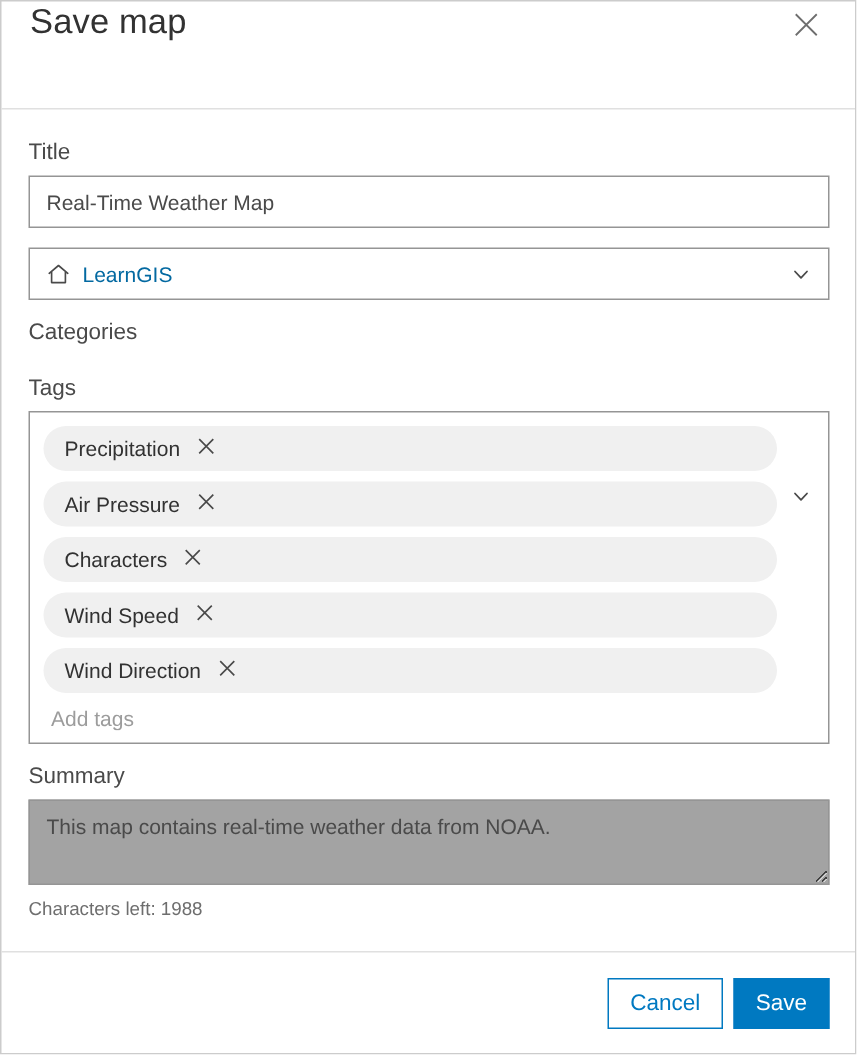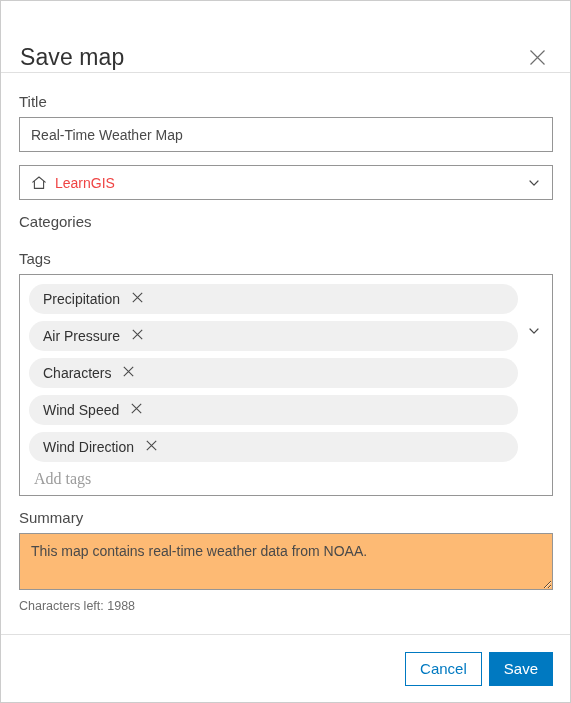--- a/index.html
+++ b/index.html
@@ -26,22 +26,22 @@
     display: flex;
     flex-direction: column;
   }
 
   
   .dialog-header {
     height: 72px;
     flex: 0 0 72px;
     border-bottom: 1px solid #e0e0e0;
     display: flex;
-    align-items: flex-end;
-    padding: 0 18px 0 19px;
+    align-items: flex-start;
+    padding: 0 18px 8px 19px;
   }
   .dialog-title {
     font-size: 23px;
     font-weight: 400;
     color: #323232;
     letter-spacing: 0.1px;
     line-height: 1.2;
     flex: 1 1 auto;
   }
   .close-btn {
@@ -94,21 +94,21 @@
     height: 35px;
     border: 1px solid #959595;
     background: #ffffff;
     display: flex;
     align-items: center;
     padding: 0 34px 0 11px;
     cursor: pointer;
   }
   .select-value {
     font-size: 14px;
-    color: #ef4444;
+    color: #0369a1;
     white-space: nowrap;
     overflow: hidden;
     text-overflow: ellipsis;
   }
   .select-value.placeholder { color: #9c9c9c; }
   .select-icon-home {
     flex: 0 0 auto;
     margin-right: 8px;
     display: flex;
     align-items: center;
@@ -171,22 +171,22 @@
     padding: 0;
   }
   .tag-input-row {
     margin-top: 7px;
     padding-left: 5px;
   }
   .tag-input {
     border: none;
     outline: none;
     background: transparent;
-    font-family: Liberation Serif, serif;
-    font-size: 16px;
+    font-family: Liberation Sans, sans-serif;
+    font-size: 14px;
     color: #4a4a4a;
     width: 90%;
     padding: 0;
     height: 20px;
   }
   .tag-input::placeholder { color: #9c9c9c; }
   .tags-chevron {
     position: absolute;
     right: 10px;
     top: 48px;
@@ -198,21 +198,21 @@
     justify-content: center;
     cursor: pointer;
   }
 
   
   .summary-area {
     display: block;
     width: 100%;
     height: 57px;
     border: 1px solid #959595;
-    background: #fdba74;
+    background: #a3a3a3;
     font-family: "Liberation Sans", sans-serif;
     font-size: 14px;
     color: #4a4a4a;
     padding: 8px 11px;
     outline: none;
     resize: vertical;
     line-height: 18px;
   }
   .char-count {
     font-size: 12.5px;

